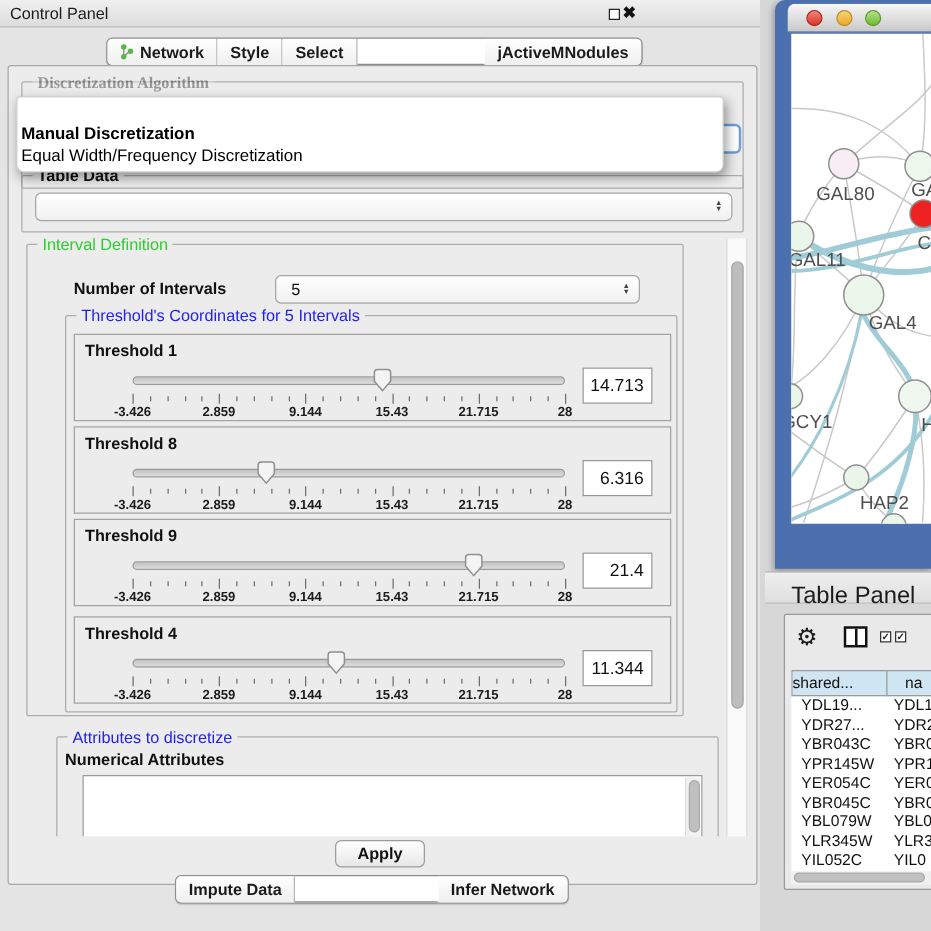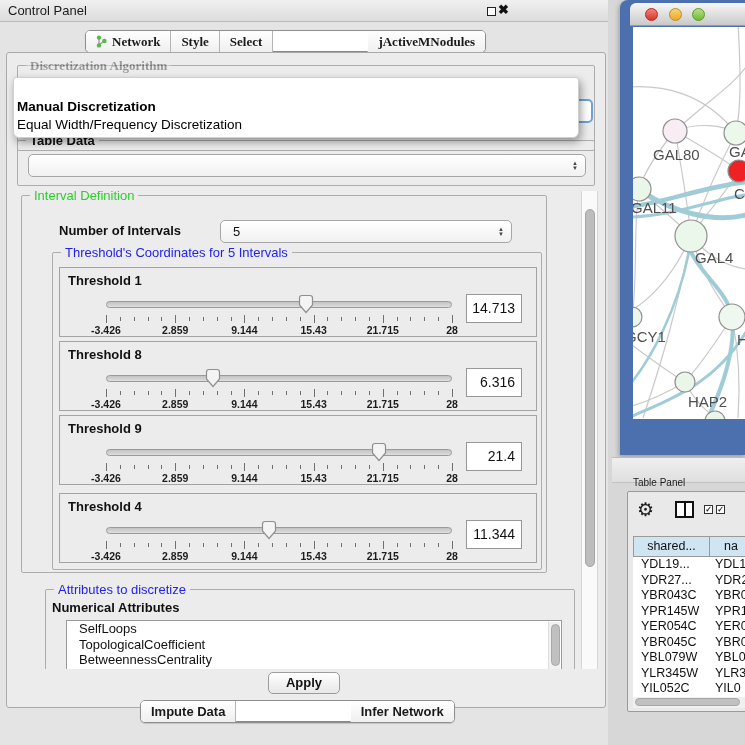--- a/index.html
+++ b/index.html
@@ -13,21 +13,21 @@
   .float-icon { position:absolute; left:487px; top:7px; width:9px; height:9px; border:1.6px solid #222; background:#fff; }
   .close-icon { position:absolute; left:498px; top:2px; font-size:13px; font-weight:bold; color:#111; }
 
   .tabgroup { position:absolute; display:flex; border:1px solid #8e8e8e; border-radius:5px; overflow:hidden;
     background:#fff; box-shadow:0 1px 1px rgba(0,0,0,.15); }
   .tabgroup .tab { height:100%; display:flex; align-items:center; justify-content:center; gap:5px;
     font-size:13px; font-weight:bold; color:#1a1a1a; background:linear-gradient(#ffffff,#efefef);
     border-right:1px solid #b5b5b5; padding:0 10px; white-space:nowrap; }
   .tabgroup .tab:last-child { border-right:none; }
   .tabgroup .tab.selected { background:linear-gradient(#8a8a8a,#787878); color:#ededed;margin-top:20px; }
-  #top-tabs { left:85px; top:30px; height:23px;font-family:Liberation Serif, serif; }
+  #top-tabs { left:85px; top:30px; height:23px; }
   #bottom-tabs { left:140px; top:700px; height:23px; z-index:6; }
 
   .content-panel { position:absolute; left:6px; top:52px; width:600px; height:656px;
     background:#ececec; border:1px solid #a9a9a9; border-radius:3px; }
 
   .groupbox { position:absolute; border:1px solid #adadad; border-radius:2px; }
   .groupbox > .gtitle { position:absolute; top:-8px; left:8px; background:#ececec; padding:0 4px;
     font-size:13px; white-space:nowrap; }
   .gtitle.green { color:#2ecc2e; }
   .gtitle.blue { color:#2222ee; }
@@ -107,36 +107,36 @@
   .light { position:absolute; top:5px; width:13px; height:13px; border-radius:50%; }
   #light-red { left:15px; background:linear-gradient(#f2837a,#d9352a); border:1px solid #b5271e; }
   #light-yellow { left:39px; background:linear-gradient(#f8d37a,#eba929); border:1px solid #c08a1e; }
   #light-green { left:62px; background:linear-gradient(#b5e08a,#6fbb2f); border:1px solid #5b9b26; }
   #net-canvas { position:absolute; left:13px; top:27px; width:113px; height:392px; background:#fff; overflow:hidden; }
   #net-canvas svg { display:block; }
   .node-label { font-size:15px; fill:#4f4f4f; }
 
   #tp-titlebar { position:absolute; left:612px; top:457px; width:133px; height:26px;
     background:linear-gradient(#efefef,#dfdfdf); border-top:1px solid #bbb; border-bottom:1px solid #c2c2c2; }
-  #tp-title { position:absolute; left:21px; top:19px; font-size:10px; color:#1b1b1b; }
+  #tp-title { position:absolute; left:21px; top:8px; font-size:19px; color:#1b1b1b; }
 
   #tp-box { position:absolute; left:627px; top:491px; width:120px; height:221px; background:#e9e9e9;
     border:1px solid #9a9a9a; border-radius:2px; }
   #tp-toolbar { position:absolute; left:0; top:6px; width:100%; height:28px; }
   #gear-icon { position:absolute; left:9px; top:0px; font-size:19px; color:#1c1c1c; }
   #split-icon { position:absolute; left:47px; top:3px; width:19px; height:17px; background:#fff;
     border:2px solid #111; }
   #split-icon::after { content:""; position:absolute; left:6.5px; top:0; width:2px; height:100%; background:#111; }
   .mini-check { position:absolute; top:7px; width:9px; height:9px; border:1.4px solid #333; background:#fff;
     font-size:8px; line-height:7px; text-align:center; color:#222; font-weight:bold; }
   #chk1 { left:76px; } #chk2 { left:88px; }
   #tp-table { position:absolute; left:5px; top:44px; width:114px; height:172px; background:#fff; overflow:hidden; }
   .tp-header { position:absolute; top:0; height:21px; background:#cfe5f2; border:1px solid #9a9a9a;
     font-size:12.5px; line-height:19px; color:#111; }
-  #tp-h1 { left:0; width:77px; text-align:center; }
+  #tp-h1 { left:0; width:77px; }
   #tp-h2 { left:76px; width:60px; padding-left:14px; }
   #tp-rows { position:absolute; left:0; top:21px; width:100%; height:140px; overflow:hidden; }
   .tp-row { height:15.5px; font-size:12.5px; line-height:15.5px; white-space:nowrap; }
   .tp-c1 { display:inline-block; padding-left:8px; width:82px; }
   .tp-c2 { display:inline-block; }
   #tp-hscroll { position:absolute; left:5px; top:205px; width:113px; height:11px; background:#f0f0f0; }
   #tp-hthumb { position:absolute; left:2px; top:1px; width:105px; height:8px; background:#c0c0c0;
     border:1px solid #a8a8a8; border-radius:5px; }
 
   .net-tab-icon { width:11px; height:13px; }
@@ -404,25 +404,20 @@
     <div class="th-value">11.344</div>
   </div>
           </div>
       </div>
     </div>
 
     <div class="groupbox" id="attr-group">
       <span class="gtitle blue">Attributes to discretize</span>
       <div id="attr-label">Numerical Attributes</div>
       <div id="attr-list">
-        <div>
-            <div class="item">SelfLoops</div>
-            <div class="item">TopologicalCoefficient</div>
-            <div class="item">BetweennessCentrality</div>
-          </div>
         <div id="attr-scrollbar">
           <div id="attr-thumb"></div>
         </div>
       </div>
     </div>
   </div>
 
   <div id="main-vscroll">
     <div id="main-vthumb"></div>
   </div>

